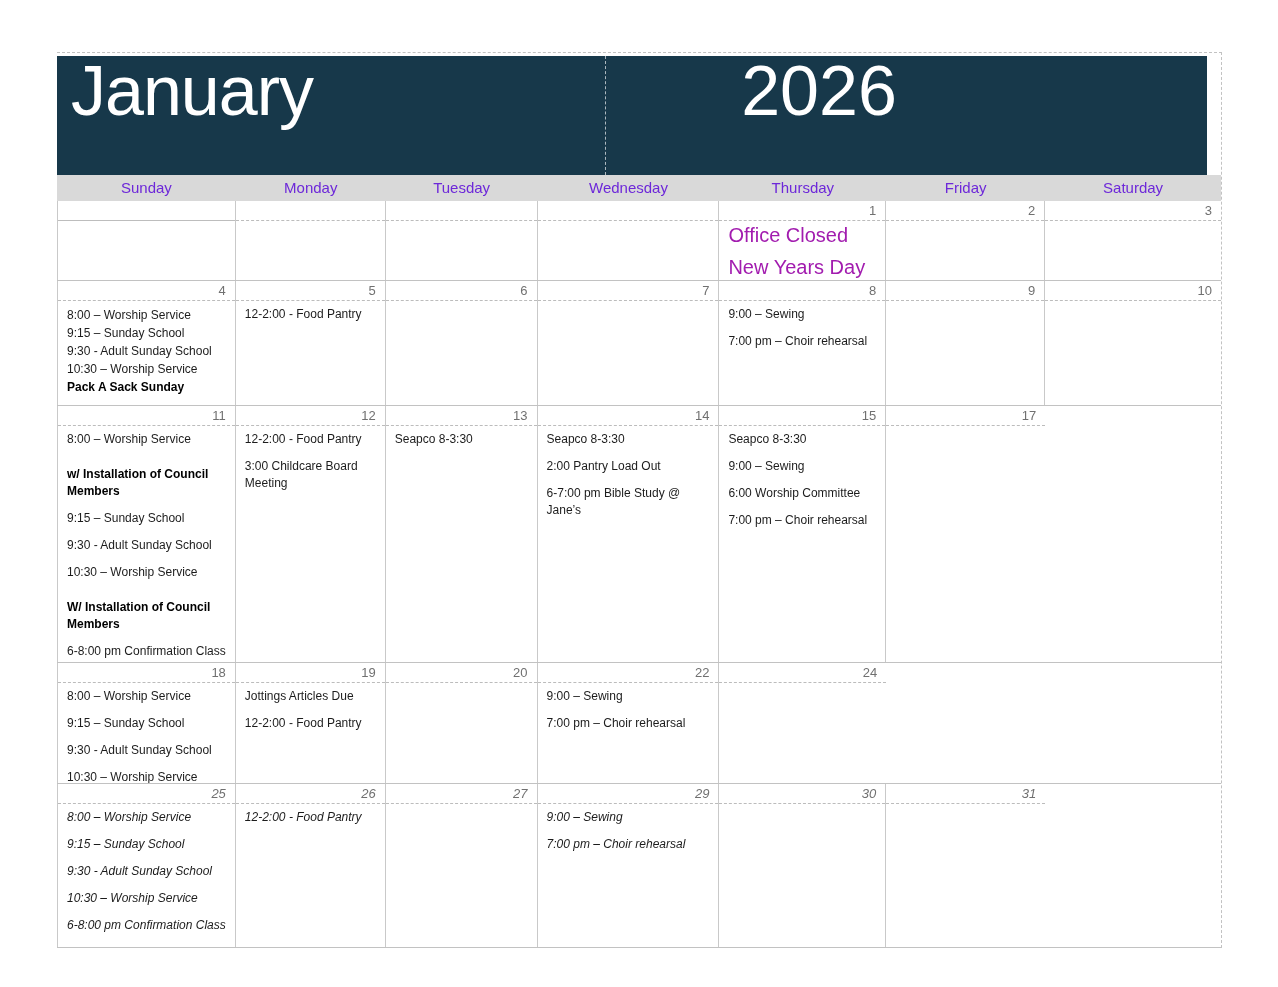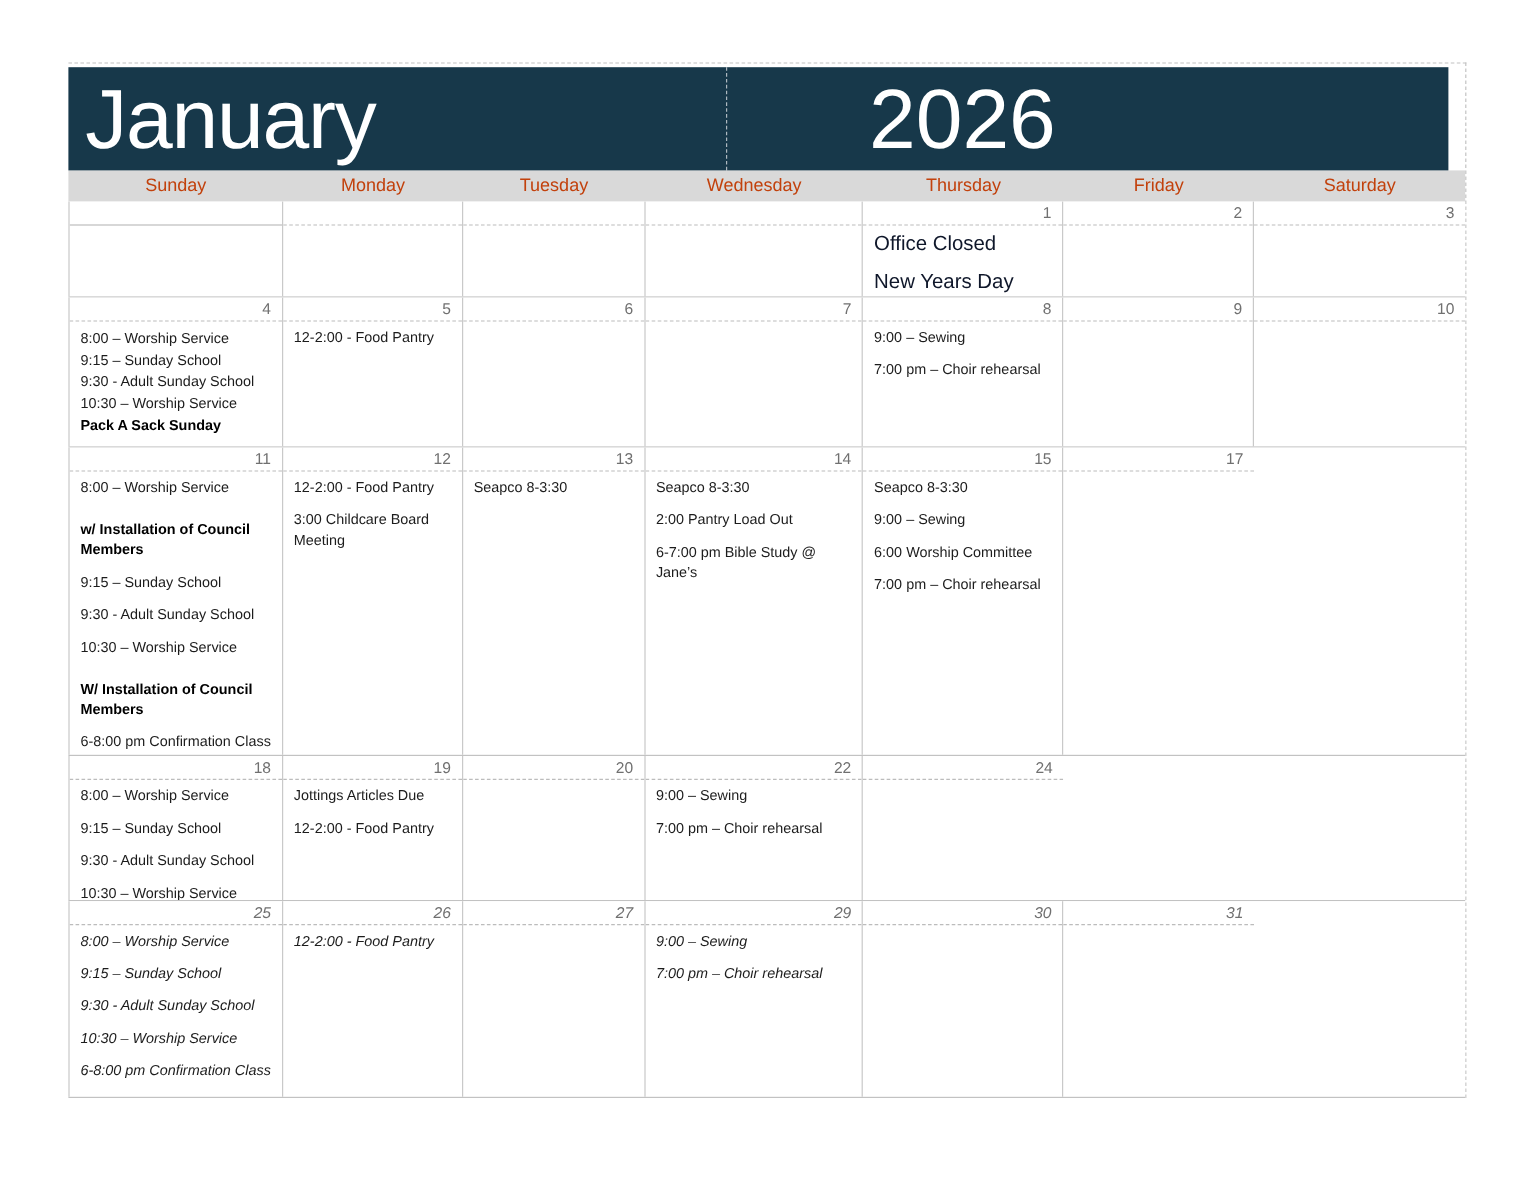--- a/index.html
+++ b/index.html
@@ -5,33 +5,33 @@
   * { margin:0; padding:0; box-sizing:border-box; }
   html,body { background:#ffffff; }
   body { font-family:"Liberation Sans","DejaVu Sans",sans-serif; }
 
   .page { position:relative; width:1278px; height:987px; background:#ffffff; overflow:hidden; }
 
   .cal { position:absolute; left:57px; top:52px; width:1165px;
          border-top:1px dashed #c2c2c2; border-right:1px dashed #c2c2c2; }
 
   
-  .title-bar { position:relative; margin-top:3px; height:86px; width:1150px;
-               display:flex; align-items:center; }
+  .title-bar { position:relative; margin-top:3px; height:119px; width:1150px;
+               display:flex; }
   .month { font-size:70px; font-weight:400; color:#ffffff; padding-left:14px;
            letter-spacing:-1px; line-height:1; }
   .pagebreak-line { position:absolute; left:548px; top:0; bottom:0;
                     border-left:1px dashed rgba(255,255,255,0.65); }
-  .year { position:absolute; left:615px; width:260px; text-align:center;
+  .year { position:absolute; left:632px; width:260px; text-align:center;
           font-size:70px; font-weight:400; color:#ffffff; line-height:1; }
 
   
   .band { width:100%; height:26px; display:grid;
           grid-template-columns:179fr 150fr 152fr 182fr 167fr 159fr 176fr; }
-  .wd { text-align:center; line-height:26px; font-size:15px; color:#c2410c; }
+  .wd { text-align:center; line-height:26px; font-size:15px; color:#6d28d9; }
 
   
   .week { display:grid; grid-template-columns:179fr 150fr 152fr 182fr 167fr 159fr 176fr;
           border-bottom:1px solid #c2c2c2; background:#fff; }
   .cell { border-right:1px solid #c9c9c9; overflow:hidden; }
   .cell:first-child { border-left:1px solid #c9c9c9; }
   .cell:last-child { border-right:none; }
 
   .w1 .cell { height:79px; }
   .w2 .cell { height:124px; }
@@ -42,21 +42,21 @@
   .date-row { height:20px; padding:2px 9px 0 0; text-align:right;
               font-size:13px; color:#707070;
               border-bottom:1px dashed #bcbcbc; }
   .w1 .cell:nth-child(1) .date-row { border-bottom:1px solid #bdbdbd; }
 
   .content { padding:5px 6px 3px 9px; font-size:12px; color:#1c1c1c; line-height:17px; }
   .event { margin:0 0 10px 0; }
   .event.bold { font-weight:700; color:#000;margin-top:18px; }
   .content.compact { line-height:18px; }
   .content.compact .event { margin:0; }
-  .content.holiday .event { font-size:17px; line-height:19px; margin:0 0 13px 0; color:#0f172a; }
+  .content.holiday .event { font-size:20px; line-height:19px; margin:0 0 13px 0; color:#a21caf; }
 </style>
 </head>
 <body>
 
 <div class="page">
   <div class="cal">
 
     <div class="title-bar" style="background: rgb(23, 56, 74);">
       <div class="month" style="color: rgb(255, 255, 255);">January</div>
       <div class="pagebreak-line"></div>

